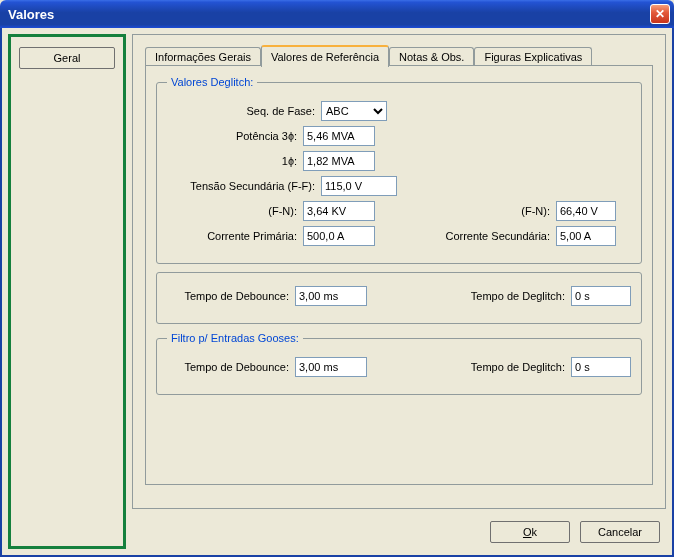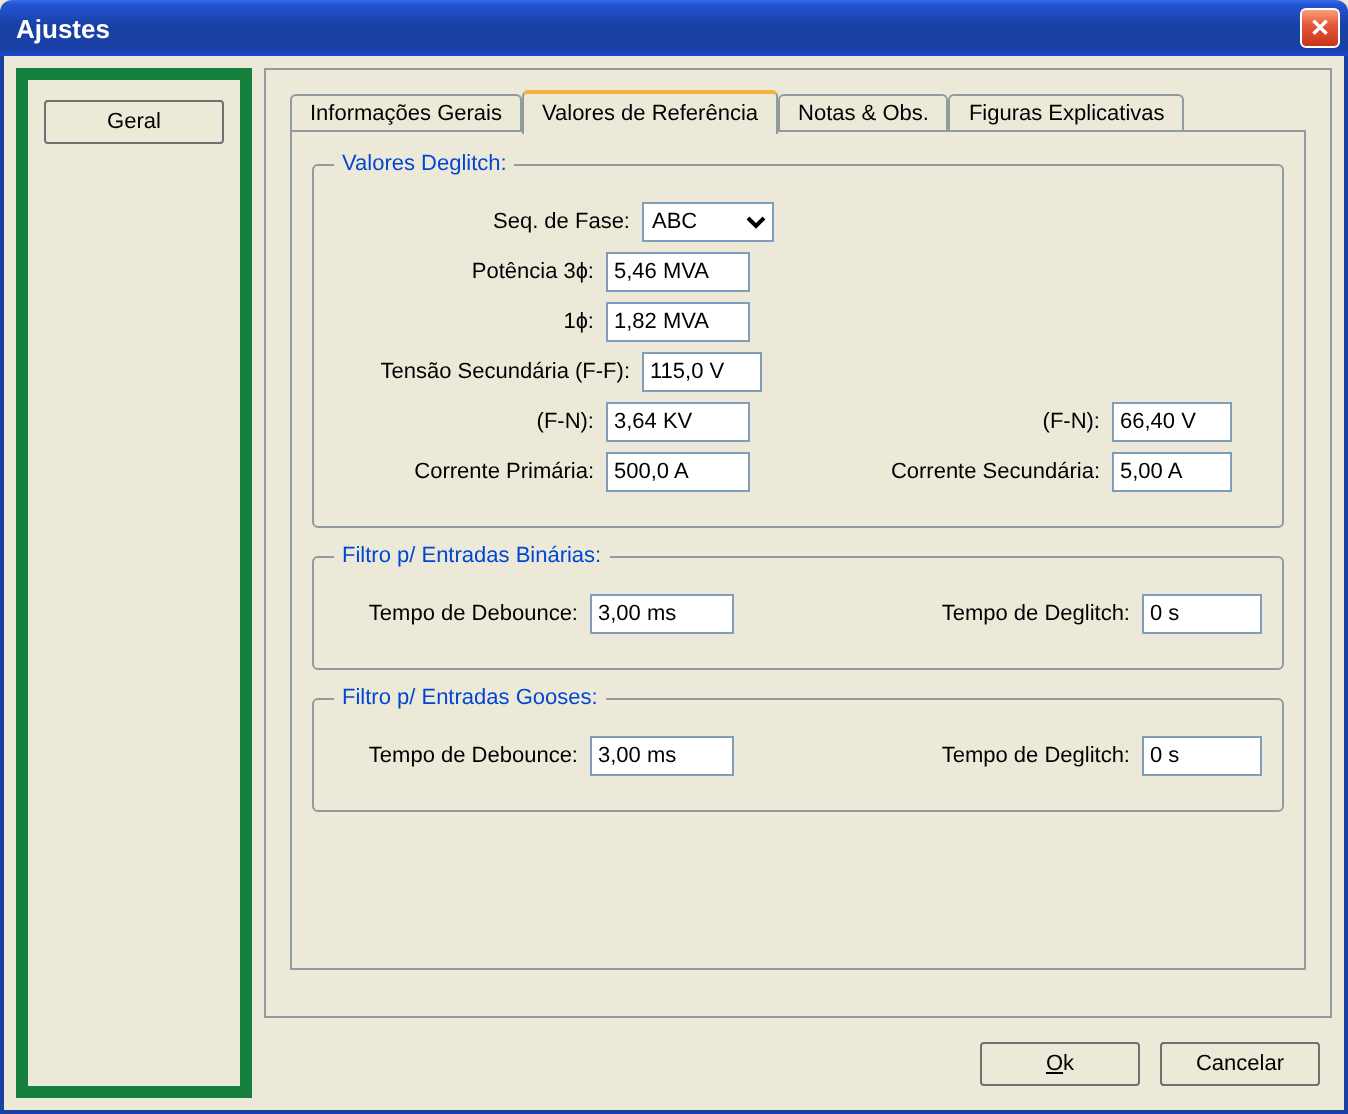--- a/index.html
+++ b/index.html
@@ -42,21 +42,21 @@
     padding: 6px;
     gap: 6px;
     background: #ece9d8;
     border-left: 2px solid #1941a5;
     border-right: 2px solid #1941a5;
     border-bottom: 2px solid #1941a5;
   }
   .left-pane {
     width: 118px;
     background: #ece9d8;
-    border: 6px solid #15803d;
+    border: 3px solid #15803d;
     padding: 10px 8px;
   }
   .right-pane {
     flex: 1;
     display: flex;
     flex-direction: column;
     gap: 6px;
   }
   .main-panel {
     flex: 1;
@@ -157,21 +157,21 @@
     height: 20px;
     border: 1px solid #7f9db9;
     background:#fff;
   }
   .u { text-decoration: underline; }
 </style>
 </head>
 <body>
 
 <div class="titlebar">
-  <span>Ajustes</span>
+  <span>Valores</span>
   <div class="close-btn">
     <span>✕</span>
   </div>
 </div>
 
 <div class="client">
   <div class="left-pane">
     <button class="side-btn">Geral</button>
   </div>
 
@@ -211,21 +211,21 @@
             <div class="col">
               <span class="lbl lbl-left">1ɸ:</span>
               <input class="field" value="1,82 MVA" style="">
             </div>
             <div class="col"></div>
           </div>
 
           <div class="row">
             <div class="col">
               <span class="lbl lbl-right">Tensão Secundária (F-F):</span>
-              <input class="field" style="width: 60px;" value="115,0 V">
+              <input class="field" style="width: 76px;" value="115,0 V">
             </div>
           </div>
 
           <div class="row">
             <div class="col">
               <span class="lbl lbl-left">(F-N):</span>
               <input class="field" value="3,64 KV" style="">
             </div>
             <div class="col">
               <span class="lbl lbl-right">(F-N):</span>
@@ -239,21 +239,20 @@
               <input class="field" value="500,0 A" style="">
             </div>
             <div class="col">
               <span class="lbl lbl-right">Corrente Secundária:</span>
               <input class="field" style="width: 60px;" value="5,00 A">
             </div>
           </div>
         </fieldset>
 
         <fieldset>
-          <legend>Filtro p/ Entradas Binárias:</legend>
           <div class="row">
             <div class="col">
               <span class="lbl lbl-bin-left">Tempo de Debounce:</span>
               <input class="field" value="3,00 ms" style="">
             </div>
             <div class="col">
               <span class="lbl lbl-bin-right" style="flex:1">Tempo de Deglitch:</span>
               <input class="field" style="width: 60px;" value="0 s">
             </div>
           </div>

